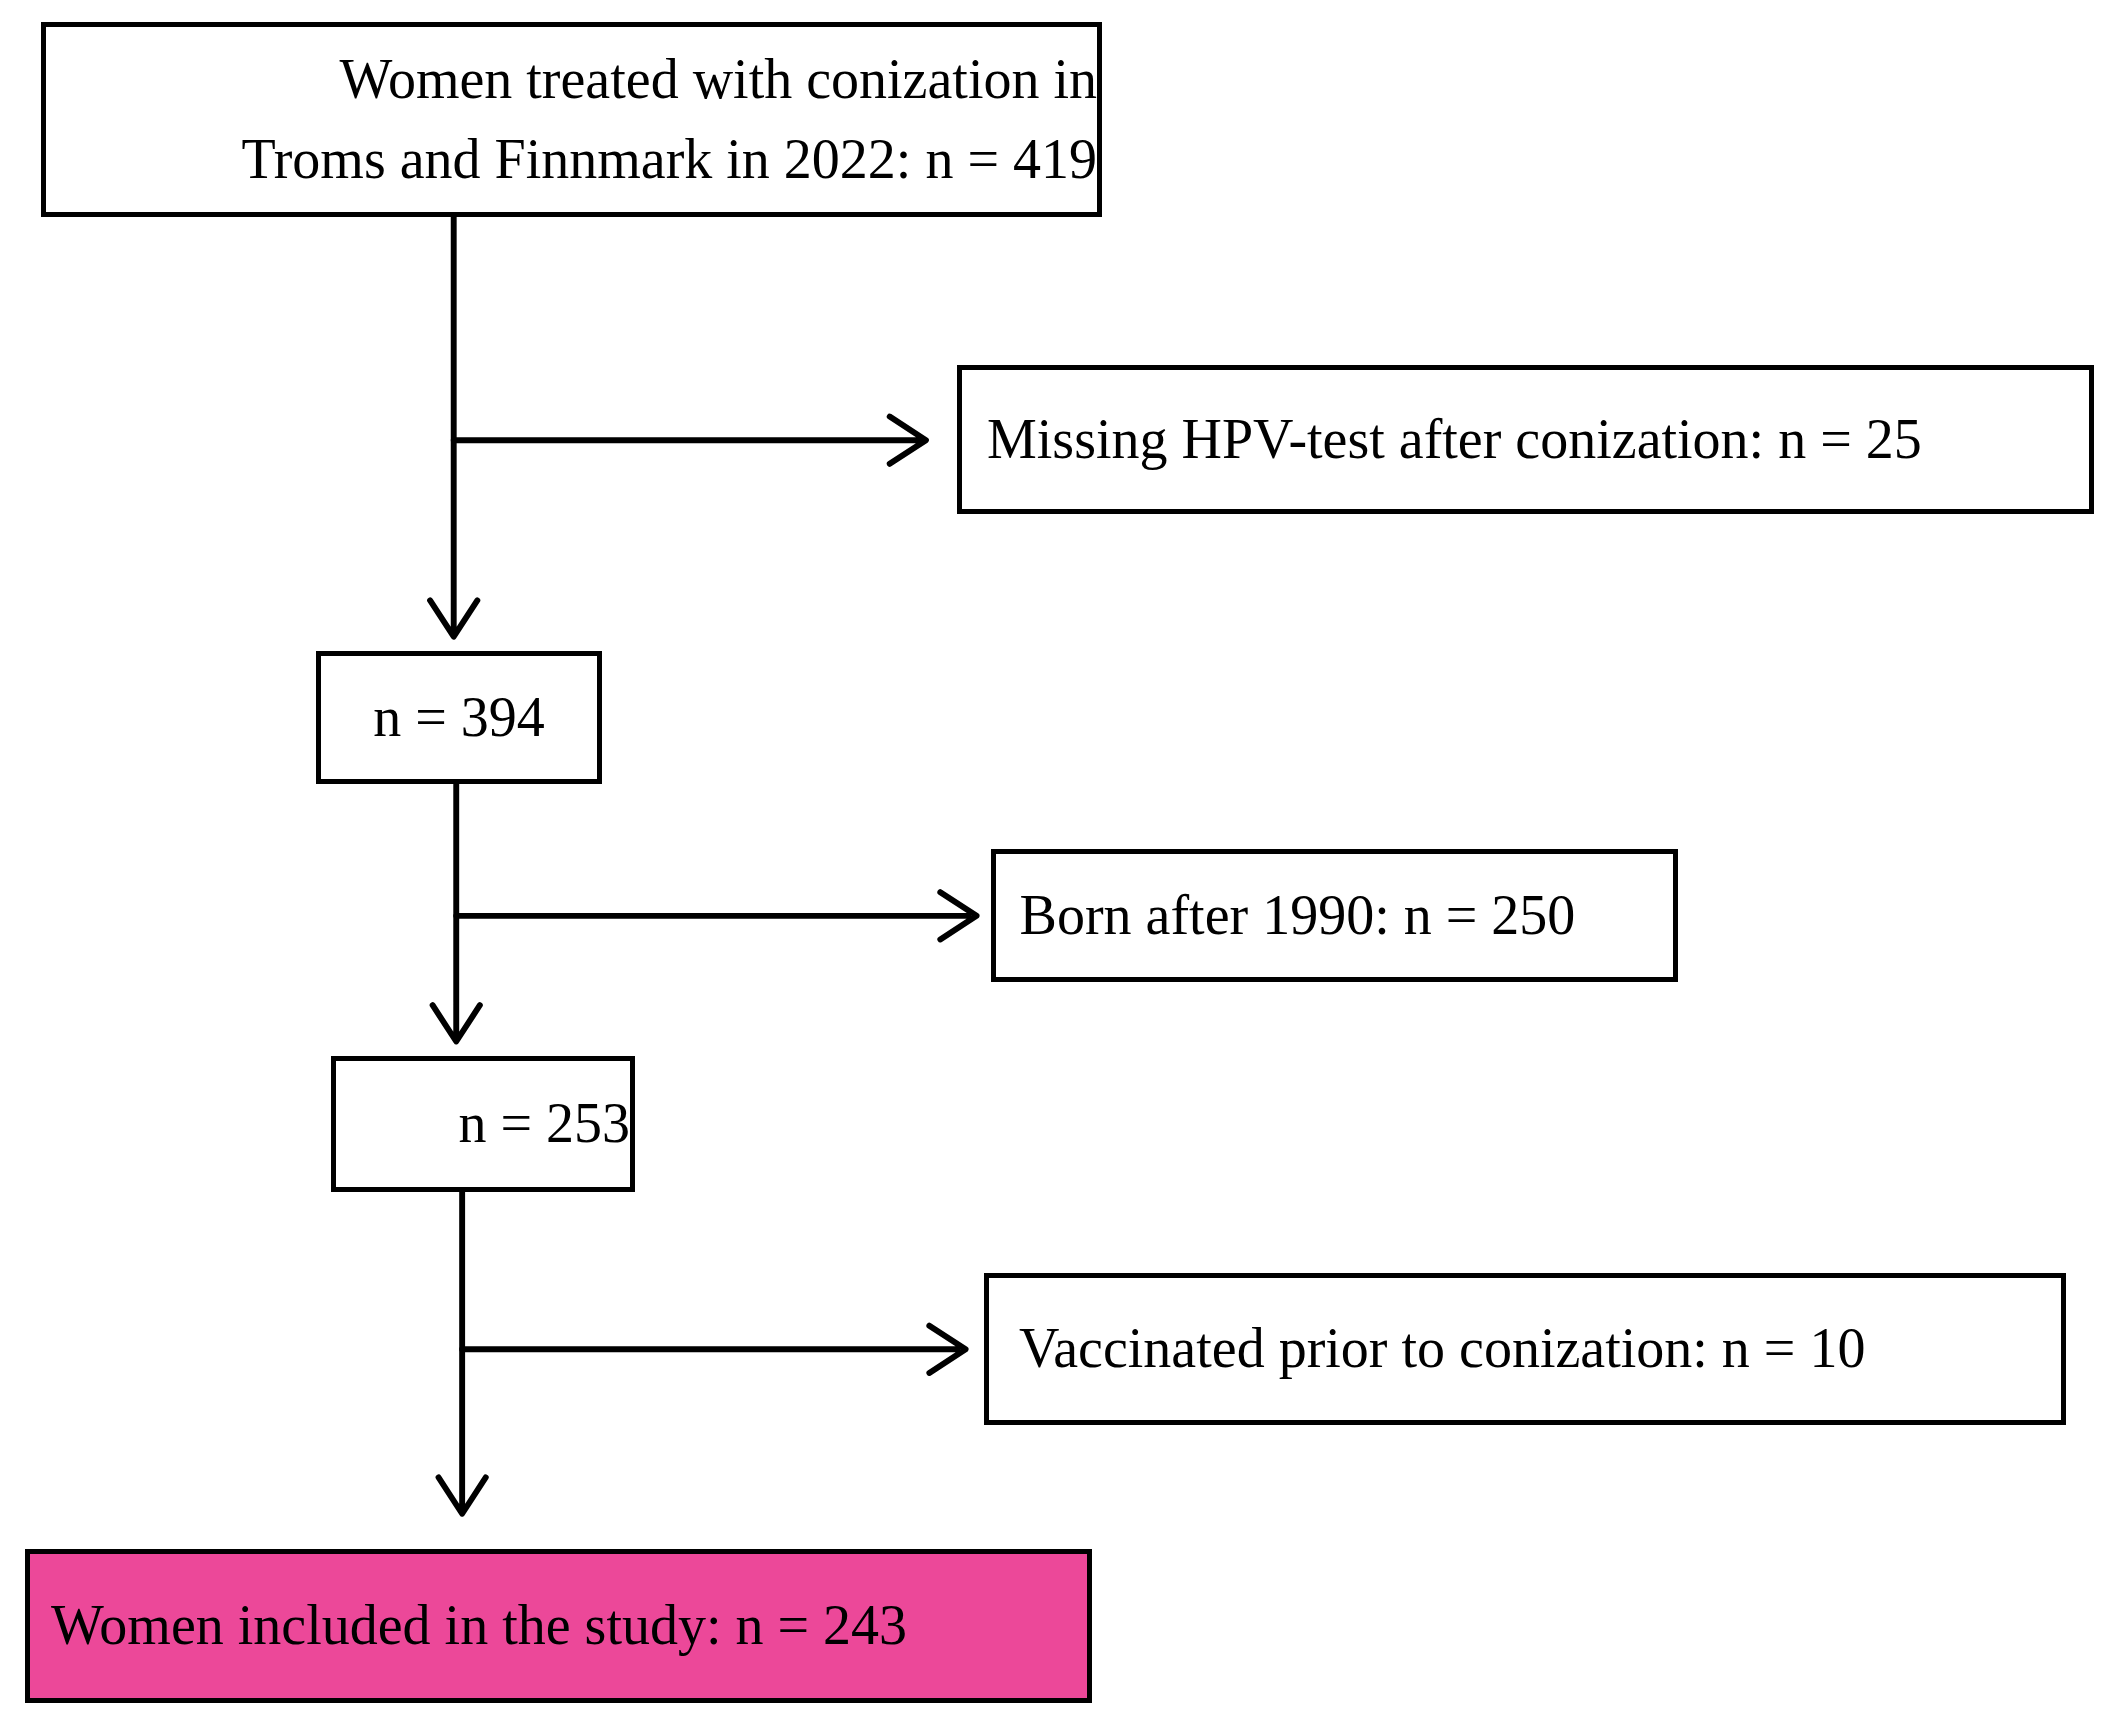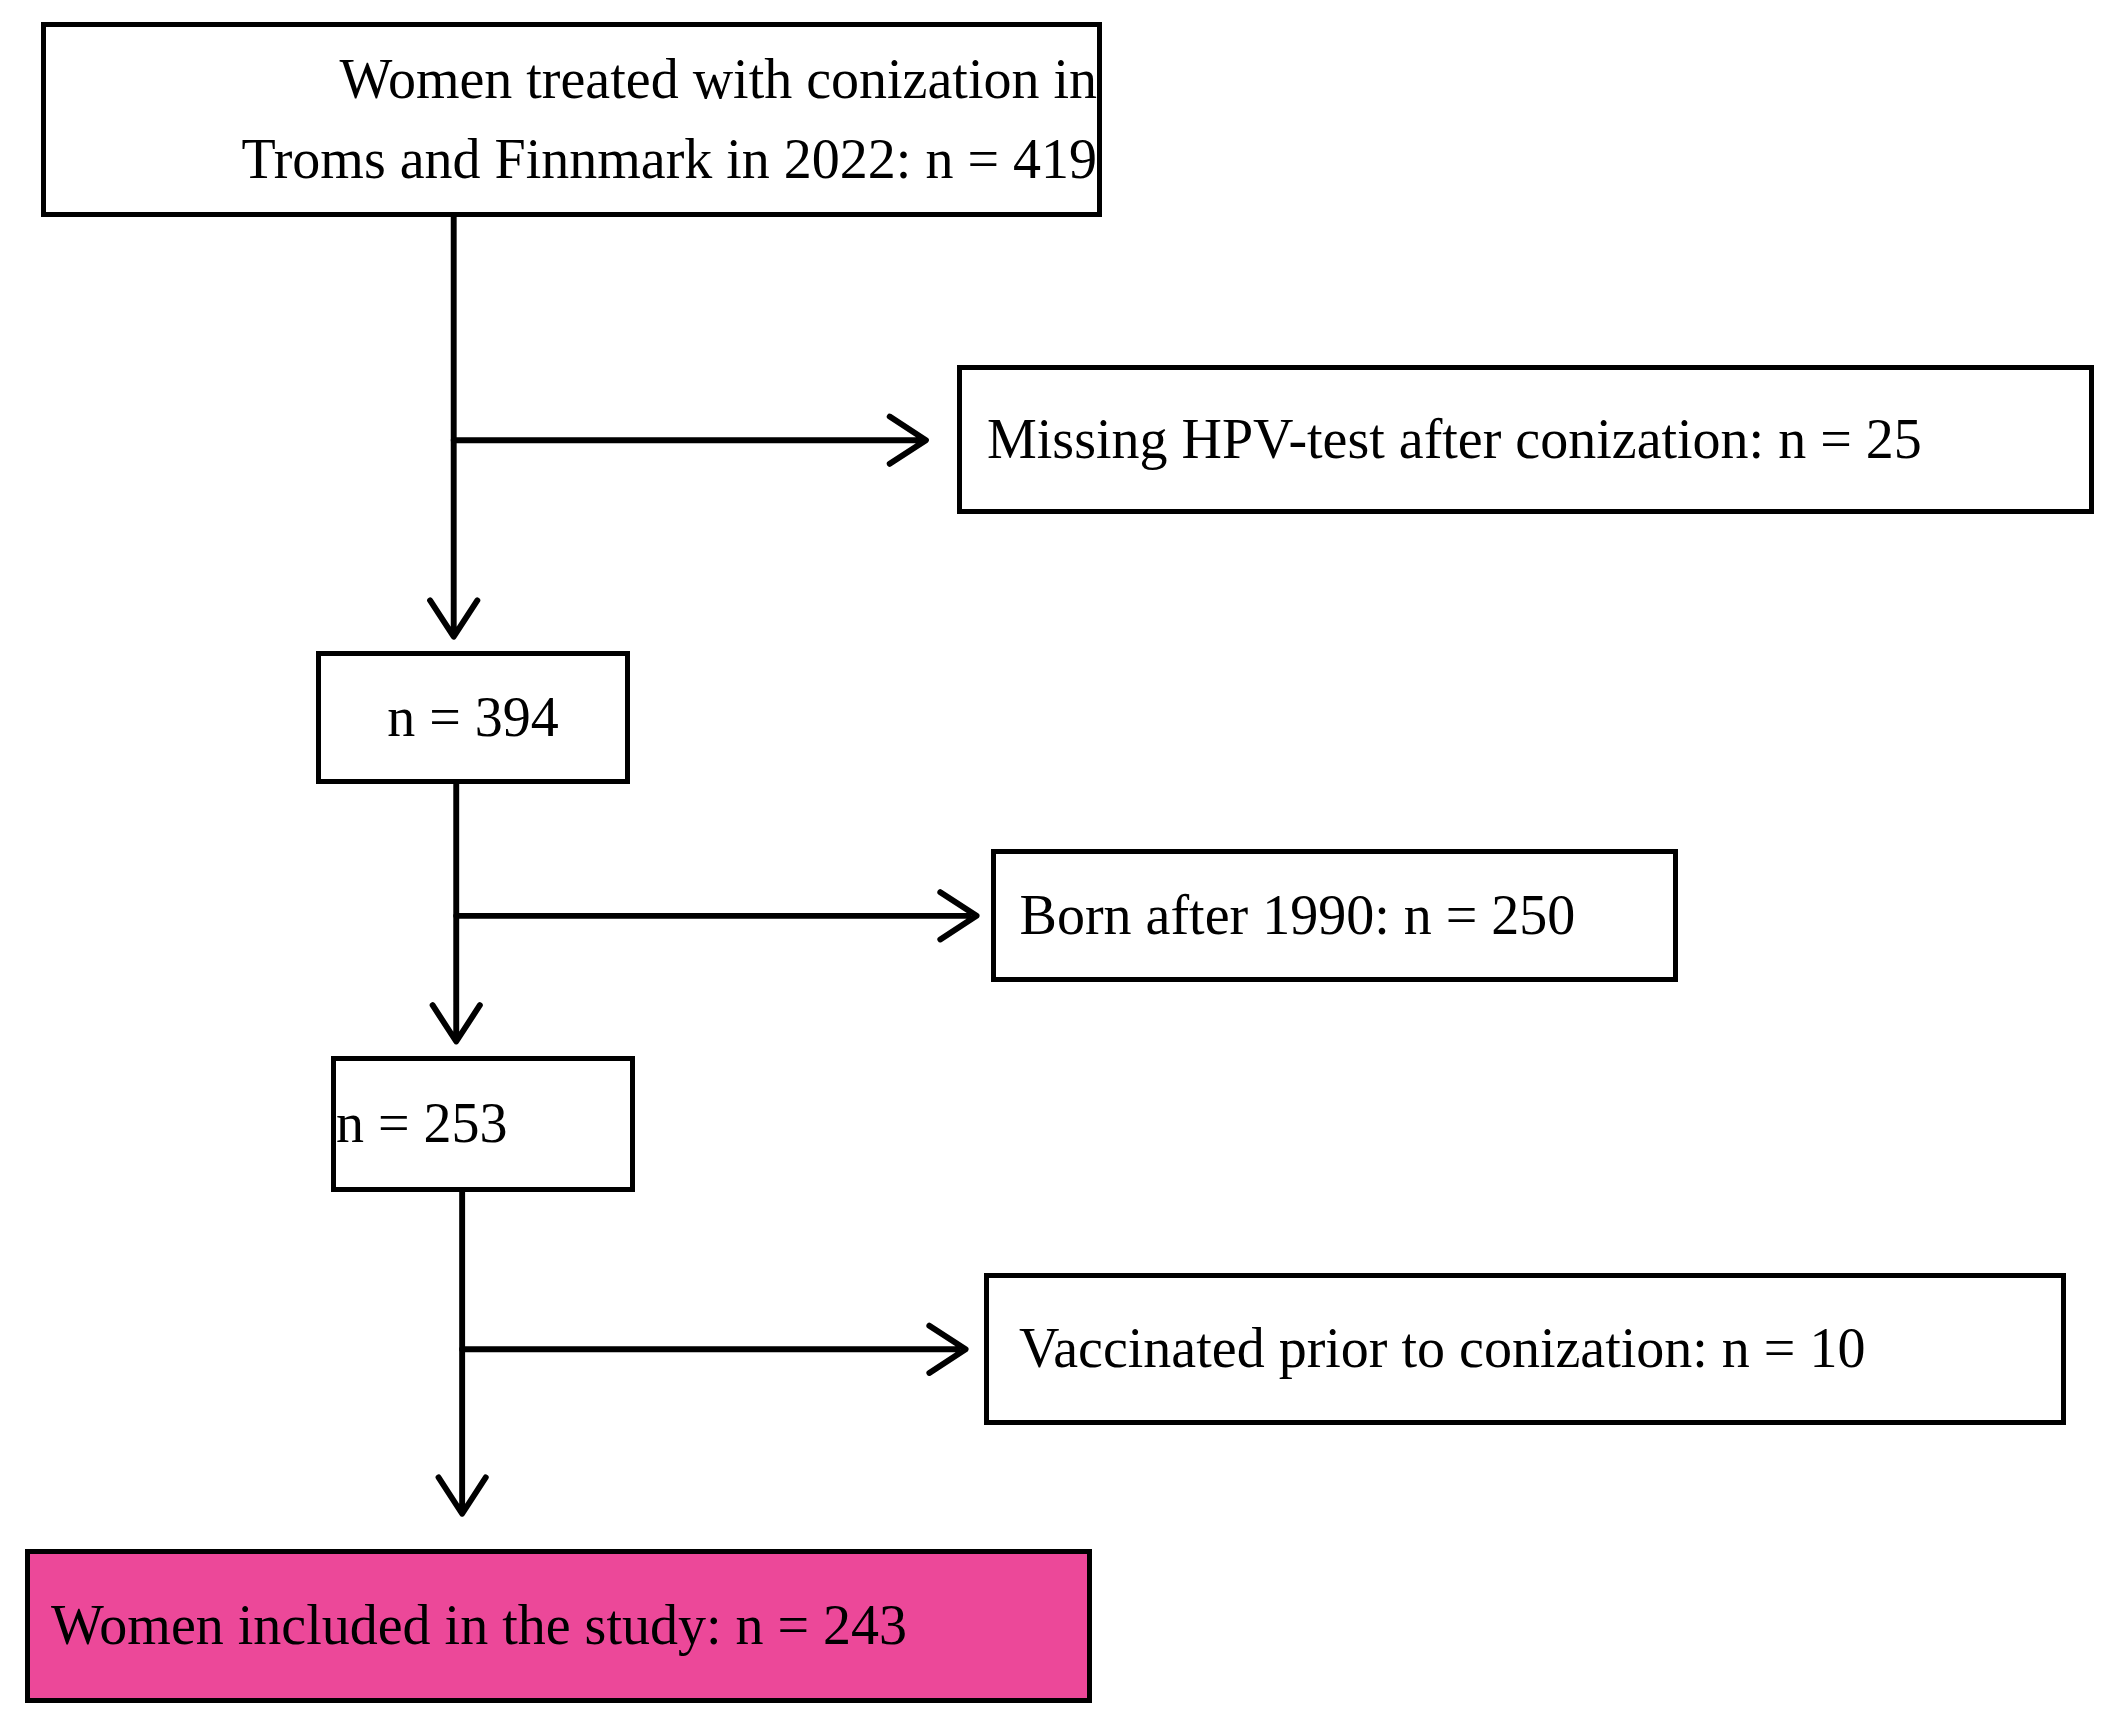--- a/index.html
+++ b/index.html
@@ -48,30 +48,30 @@
     flex-direction: column;
     justify-content: center;
     align-items: flex-end;
     padding-left: 39px;
   }
   #box-missing {
     left: 957px; top: 365px; width: 1137px; height: 149px;
     padding-left: 25px;
   }
   #box-n394 {
-    left: 316px; top: 651px; width: 314px; height: 133px;
+    left: 316px; top: 651px; width: 286px; height: 133px;
     justify-content: center;
   }
   #box-born {
     left: 991px; top: 849px; width: 687px; height: 133px;
     padding-left: 23.6px;
   }
   #box-n253 {
     left: 331px; top: 1056px; width: 304px; height: 136px;
-    justify-content: flex-start;
+    justify-content: flex-end;
   }
   #box-vaccinated {
     left: 984px; top: 1273px; width: 1082px; height: 152px;
     padding-left: 30px;
   }
   #box-included {
     left: 25px; top: 1549px; width: 1067px; height: 154px;
     padding-left: 21px;
     background: #ec4899;
   }

